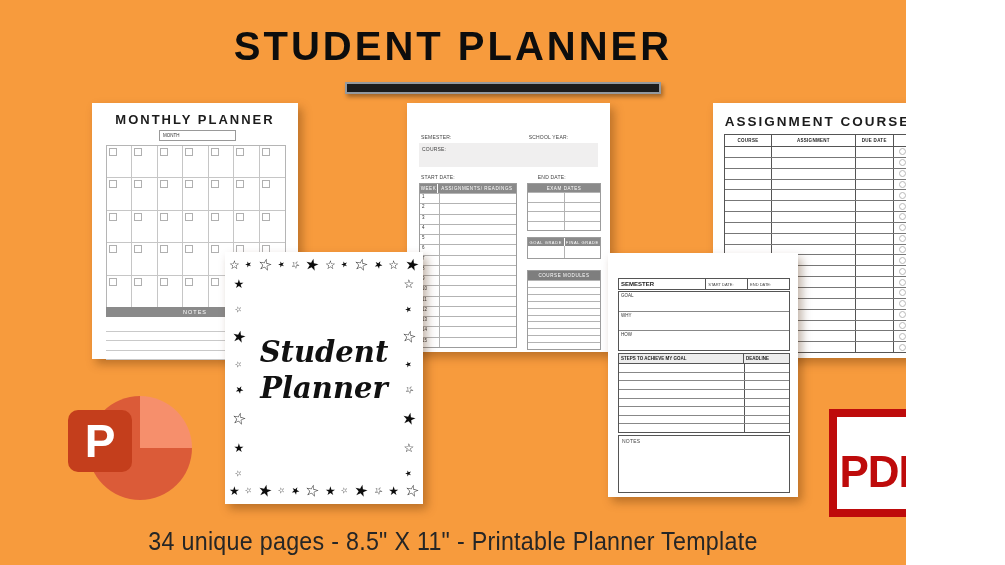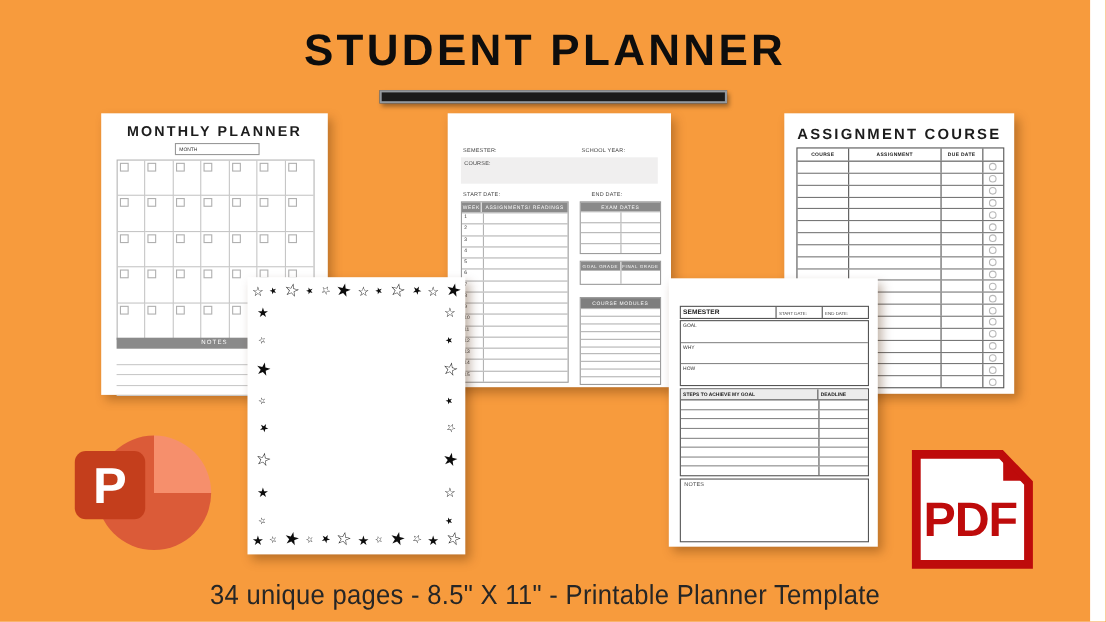--- a/index.html
+++ b/index.html
@@ -1,17 +1,17 @@
 <!DOCTYPE html>
 <html><head>
 <meta charset="utf-8">
 <style>
   html,body{margin:0;padding:0;}
   body{font-family:"Liberation Sans",sans-serif;}
-  #canvas{position:relative;width:991px;height:565px;background:#F79B3D;overflow:hidden;}
+  #canvas{position:relative;width:906px;height:565px;background:#F79B3D;overflow:hidden;}
 
   
   .main-title{position:absolute;top:24px;left:0;width:100%;text-align:center;
     font-size:40px;font-weight:700;letter-spacing:3px;color:#0d0d0d;}
   .title-bar{position:absolute;left:345px;top:82px;width:312px;height:8px;
     background:#1b1b1b;border:2px solid #94999e;box-shadow:2px 3px 4px rgba(0,0,0,.35);}
 
   
   .page{position:absolute;background:#fff;box-shadow:4px 5px 9px rgba(75,35,0,.35);}
   .pg-title{text-align:center;font-weight:700;color:#1c1c1c;letter-spacing:2px;}
@@ -614,20 +614,24 @@
         <span class="star">☆</span>
         <span class="star">★</span>
         <span class="star">☆</span>
         <span class="star">★</span>
         <span class="star">☆</span>
         <span class="star">★</span>
         <span class="star">☆</span>
         <span class="star">★</span>
         <span class="star">☆</span>
       </div>
+    <div class="cover-text">
+      <div>Student</div>
+      <div>Planner</div>
+    </div>
   </div>
 
   <div class="page" id="semester">
     <div class="sg-head">
       <span class="sg-sem">SEMESTER</span>
       <span class="sg-sd">START DATE:</span>
       <span class="sg-ed">END DATE:</span>
     </div>
     <div class="sg-main">
       <div class="sg-sec">GOAL</div>

